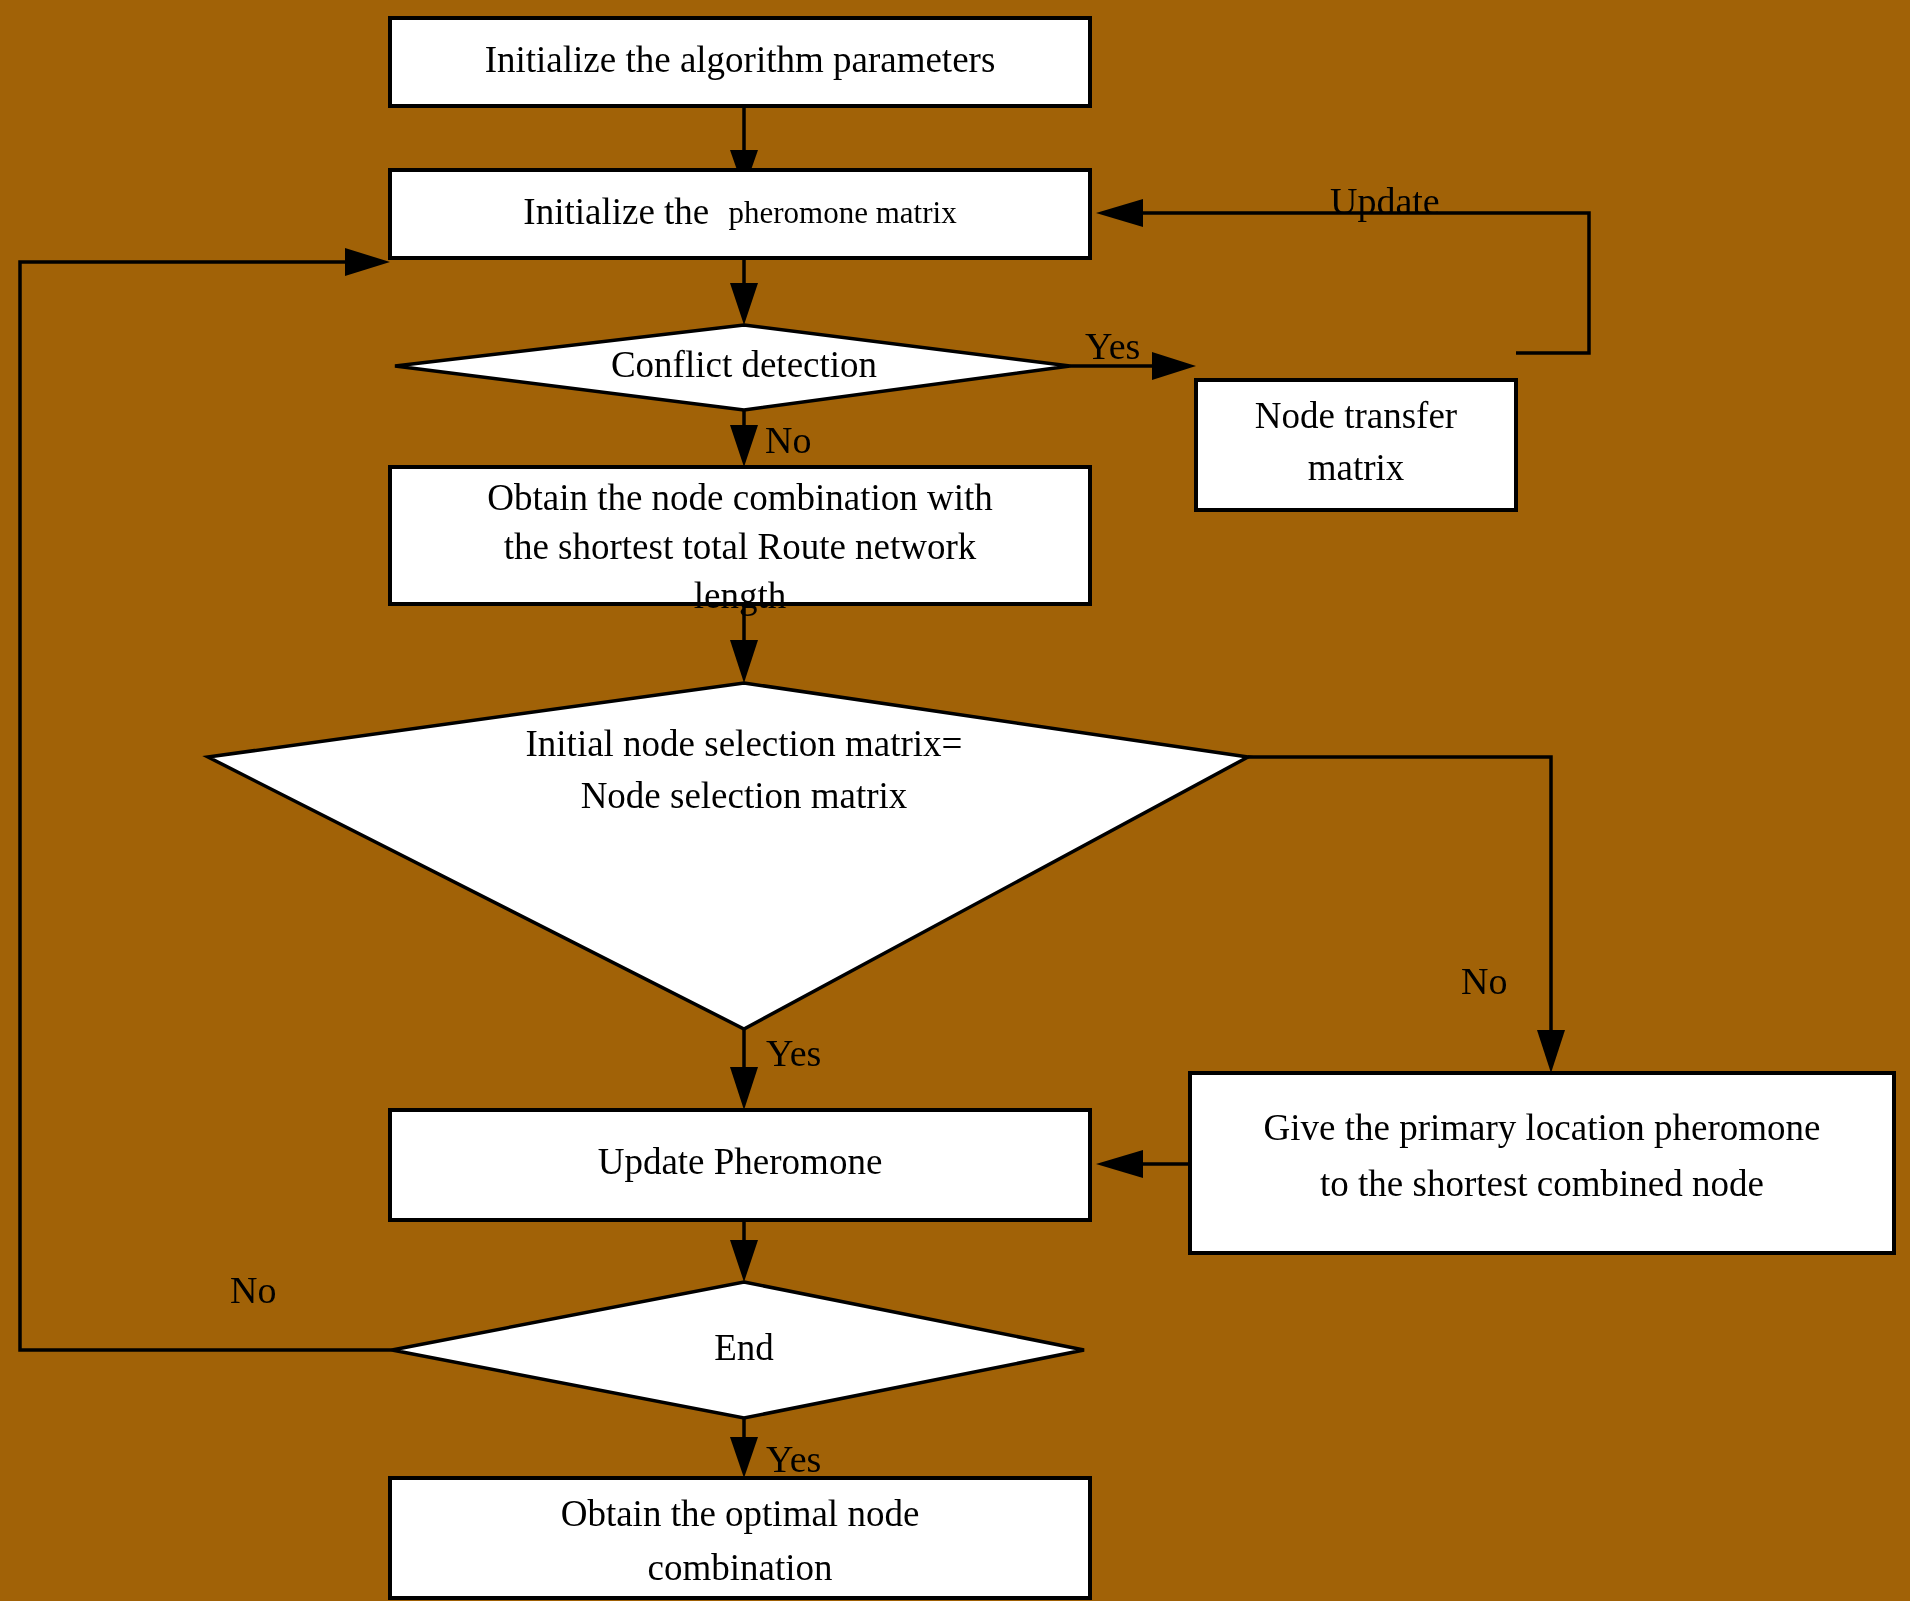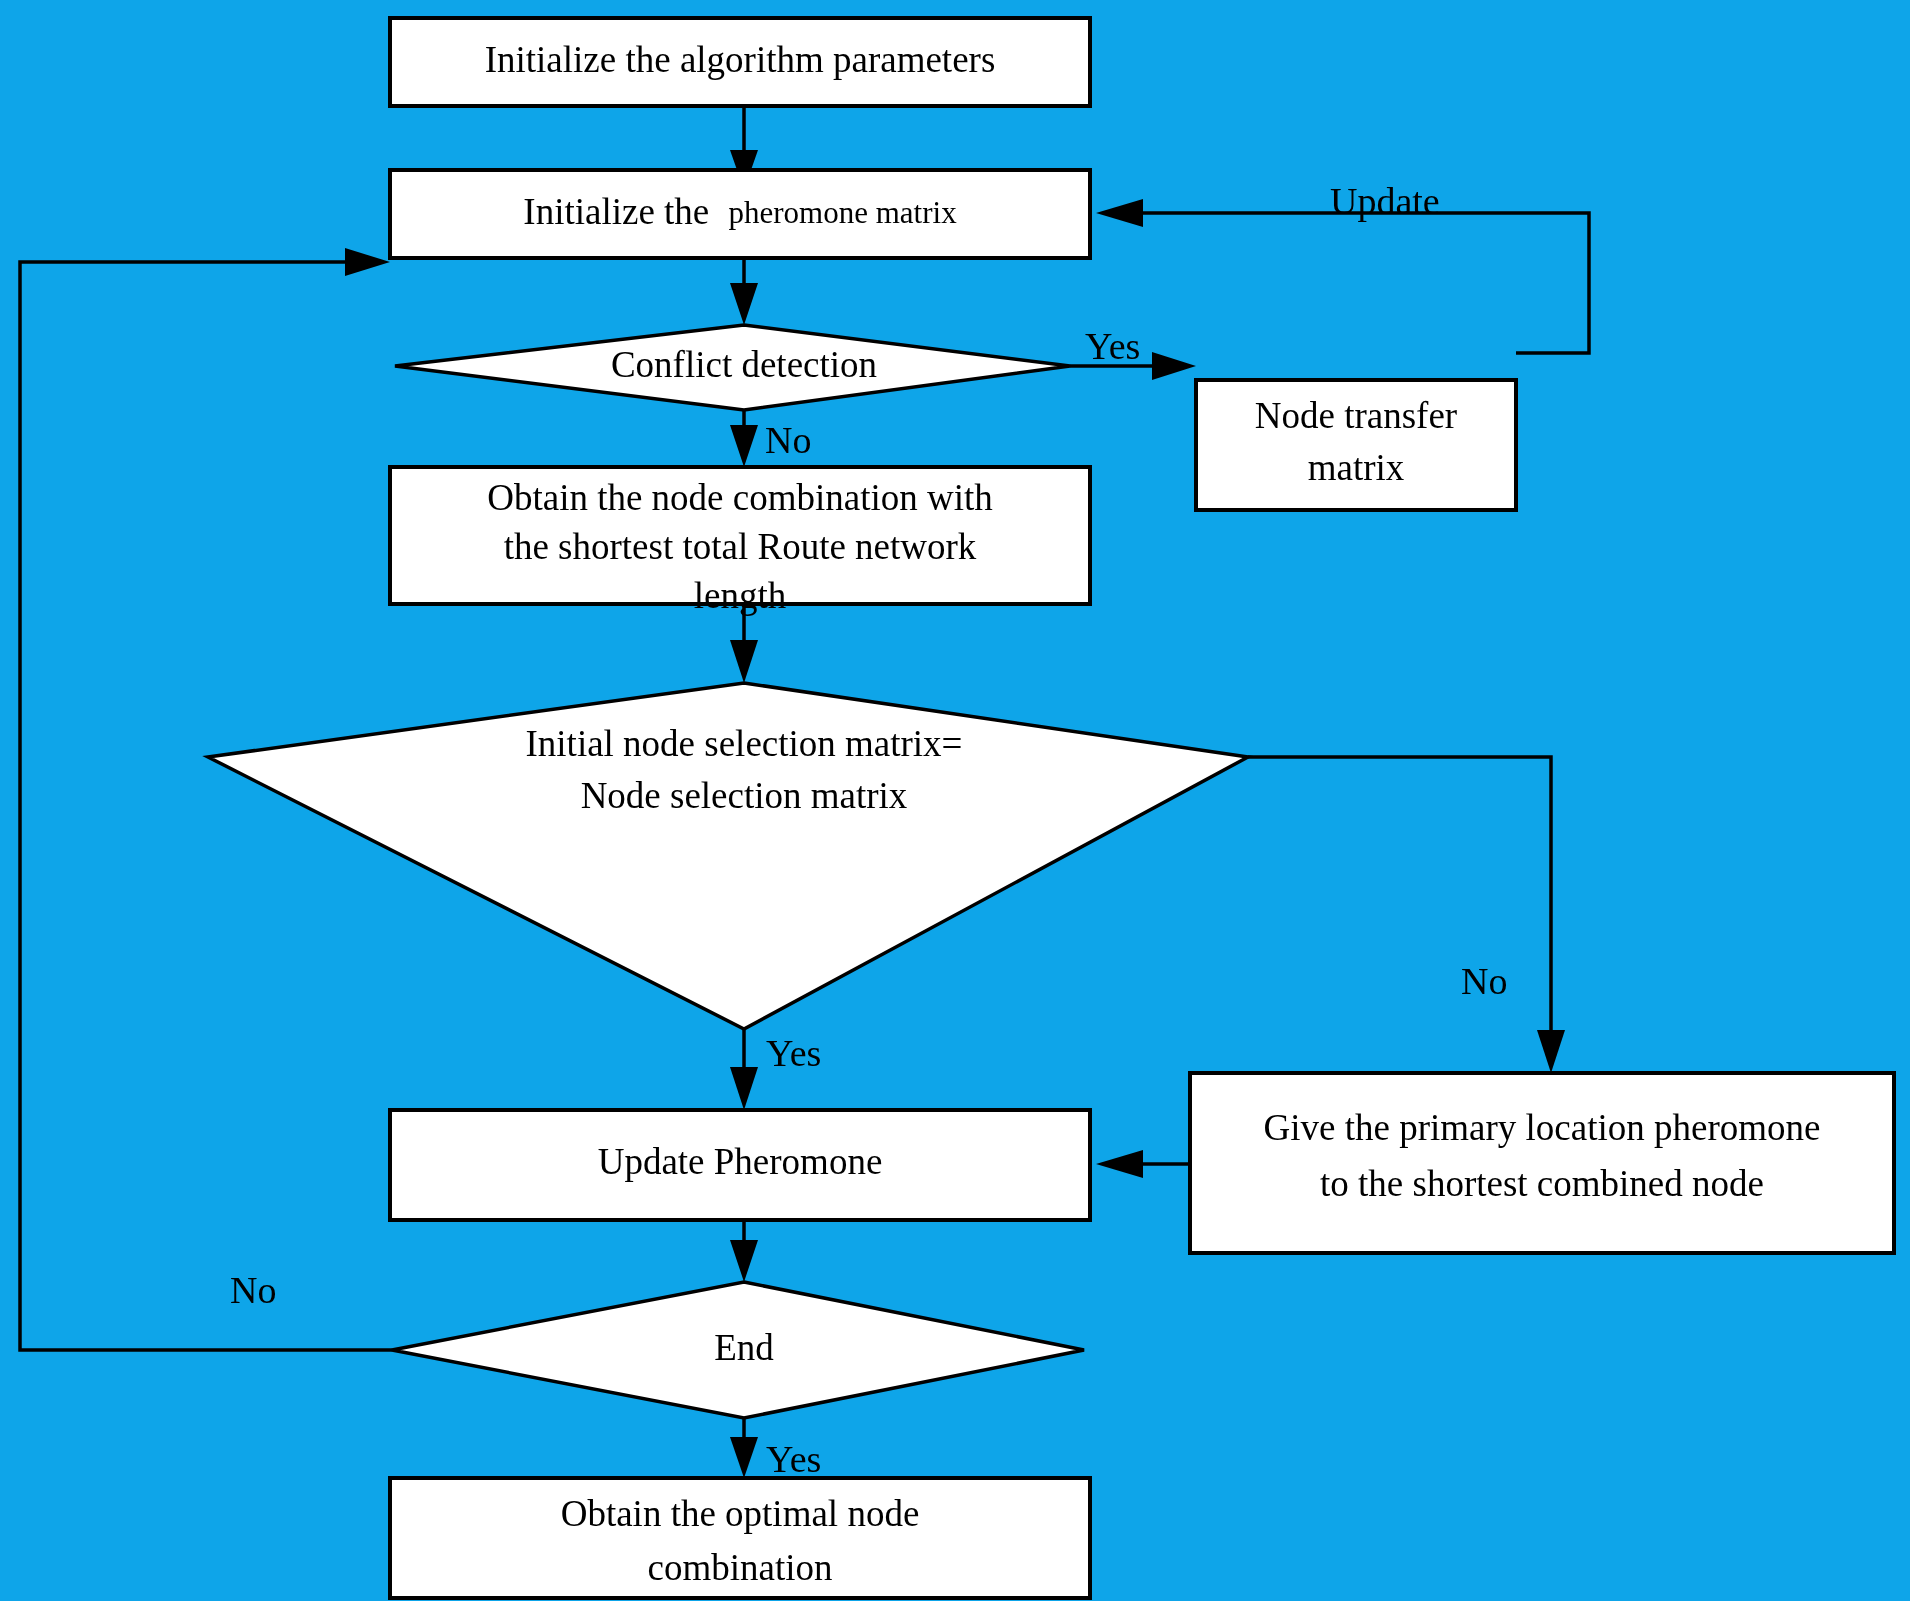--- a/index.html
+++ b/index.html
@@ -4,21 +4,21 @@
 <style>
   html, body {
     margin: 0;
     padding: 0;
     background: #ffffff;
   }
   #page {
     position: relative;
     width: 1910px;
     height: 1601px;
-    background: #0ea5e9;
+    background: #a16207;
     overflow: hidden;
     font-family: "Liberation Serif", "DejaVu Serif", serif;
   }
   svg.flow {
     position: absolute;
     left: 0;
     top: 0;
     width: 1910px;
     height: 1601px;
   }

